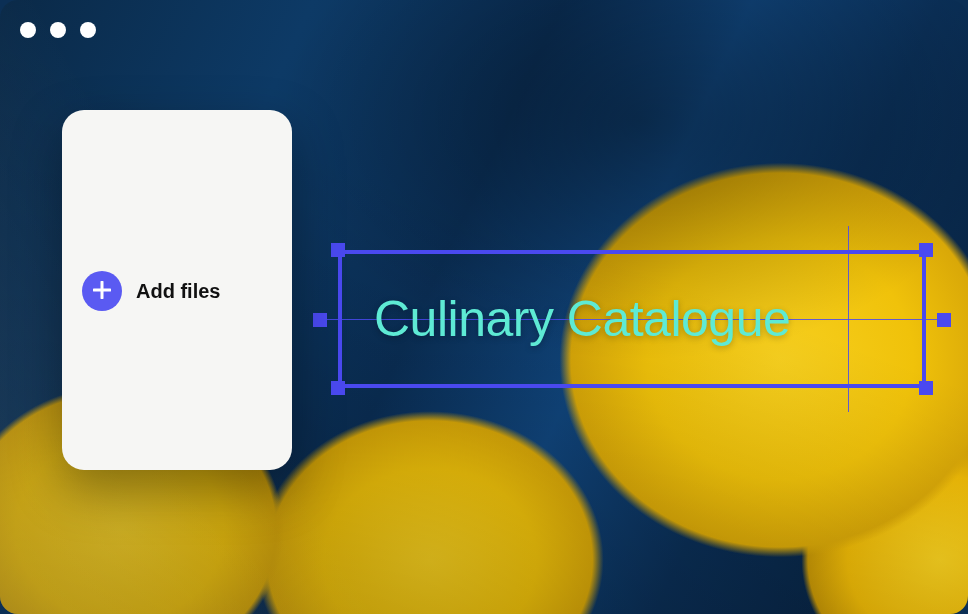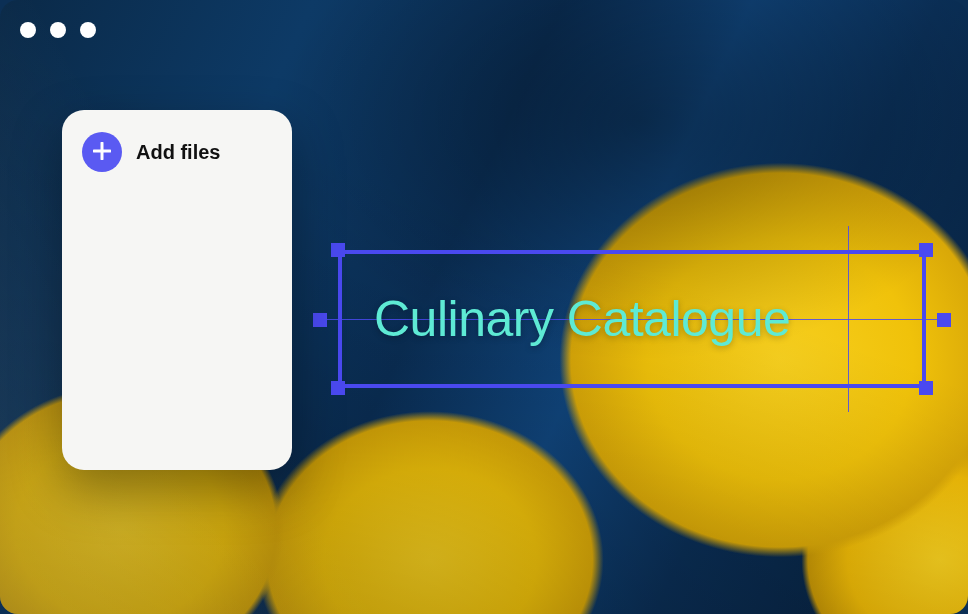--- a/index.html
+++ b/index.html
@@ -48,21 +48,21 @@
     
     .upload-card {
       position: absolute;
       left: 62px; top: 110px;
       width: 230px; height: 360px;
       background: #f6f6f4;
       border-radius: 22px;
       box-shadow: 0 20px 50px rgba(0,0,0,0.35);
       padding: 22px 20px 20px;
       display: flex;
-      flex-direction: column;
+      flex-direction: row;
       z-index: 6;
     }
     .add-row {
       display: flex; align-items: center; gap: 14px;
     }
     .plus-btn {
       width: 40px; height: 40px; border-radius: 50%;
       background: #5a5af2;
       display: flex; align-items: center; justify-content: center;
       color: #fff; font-size: 24px; font-weight: 600;

